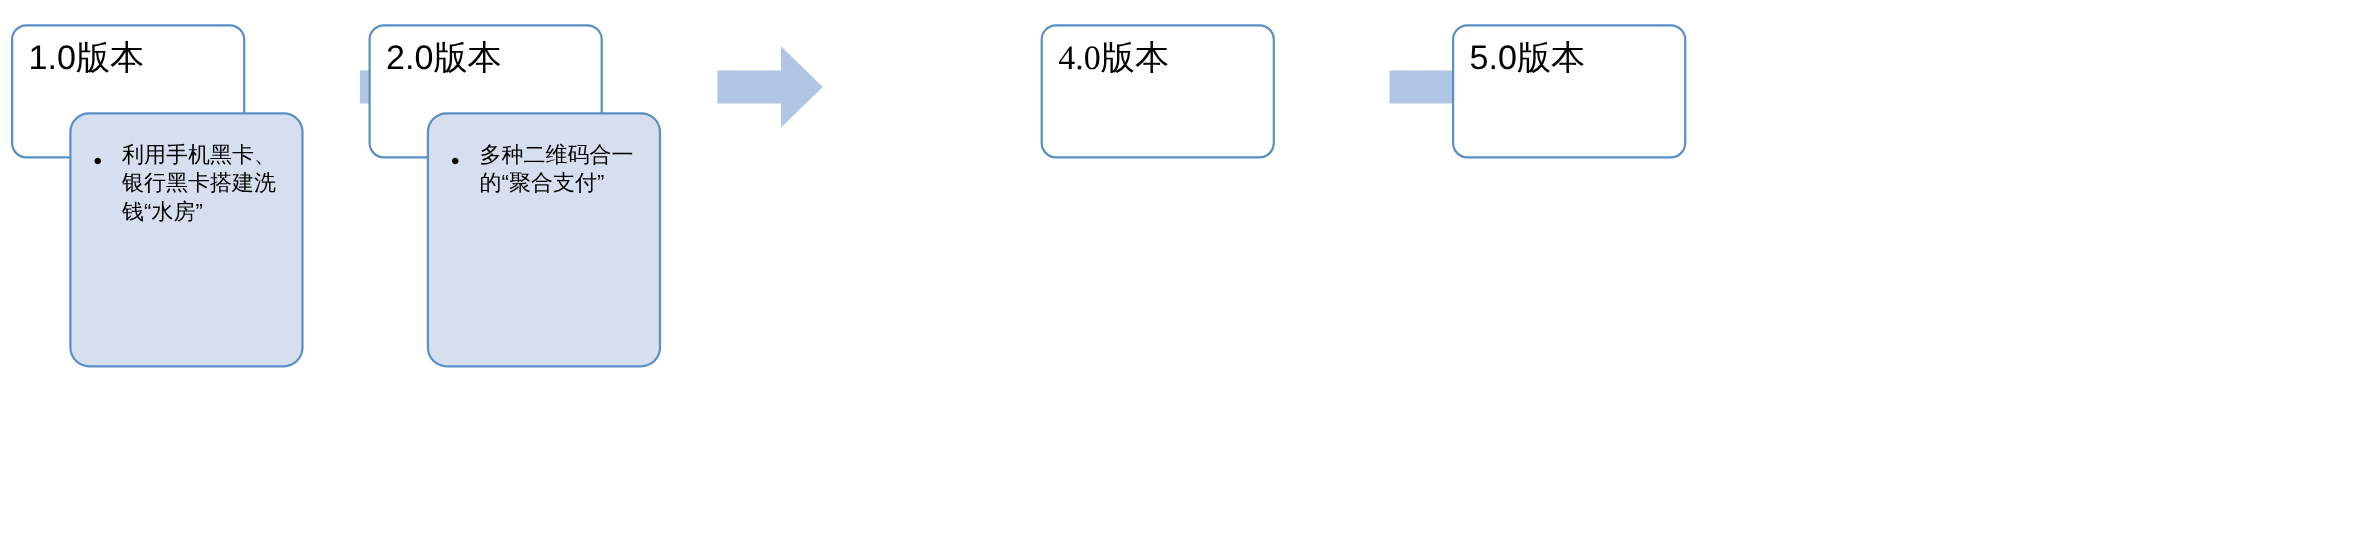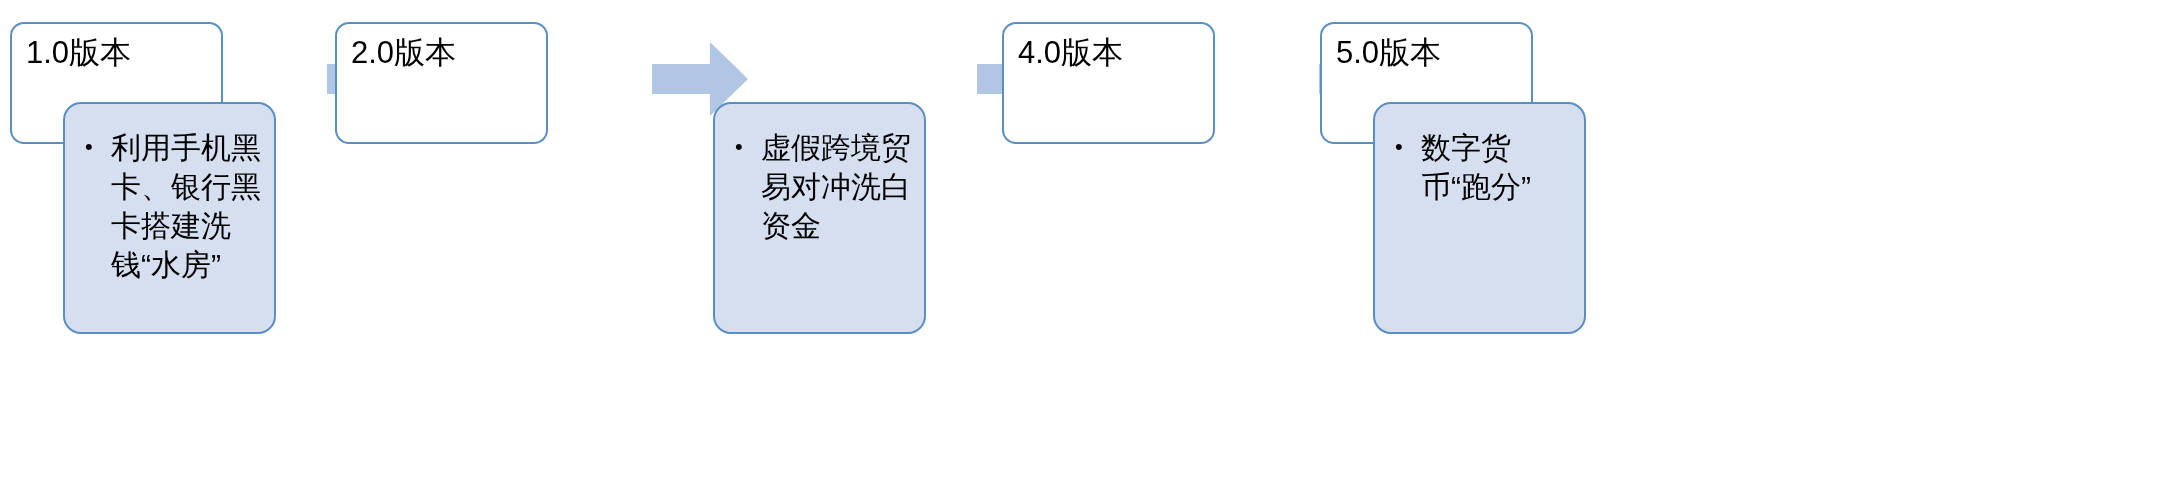--- a/index.html
+++ b/index.html
@@ -70,21 +70,21 @@
     position: absolute;
     left: 0;
     top: 24px;
     right: 0;
     margin: 0;
     padding: 0 10px 0 46px;
     list-style: none;
   }
   .detail-item {
     position: relative;
-    font-size: 30px;
+    font-size: 20px;
     line-height: 1.30;
     color: #000000;
     text-align: left;
     word-break: break-all;
   }
   .detail-item::before {
     content: "\2022";
     position: absolute;
     left: -26px;
     top: -1px;
@@ -126,55 +126,50 @@
       <svg viewBox="0 0 96 74" xmlns="http://www.w3.org/2000/svg" aria-hidden="true">
         <polygon points="0,22 58,22 58,0 96,37 58,74 58,52 0,52" fill="#B0C6E4"></polygon>
       </svg>
     </div>
   </div>
 
   <div class="stage" style="left:325px;text-decoration:underline;">
     <div class="version-box">
       <div class="version-label">2.0版本</div>
     </div>
-    <div class="flow-arrow">
-      <svg viewBox="0 0 96 74" xmlns="http://www.w3.org/2000/svg" aria-hidden="true">
-        <polygon points="0,22 58,22 58,0 96,37 58,74 58,52 0,52" fill="#B0C6E4"></polygon>
-      </svg>
-    </div>
-  </div>
-
-  <div class="stage" style="left:650px;">
     <div class="detail-box">
       <ul class="detail-list">
-        <li class="detail-item">虚假跨境贸易对冲洗白资金</li>
+        <li class="detail-item">多种二维码合一的“聚合支付”</li>
       </ul>
     </div>
     <div class="flow-arrow">
       <svg viewBox="0 0 96 74" xmlns="http://www.w3.org/2000/svg" aria-hidden="true">
         <polygon points="0,22 58,22 58,0 96,37 58,74 58,52 0,52" fill="#B0C6E4"></polygon>
       </svg>
     </div>
   </div>
 
-  <div class="stage" style="left:992px;">
+  <div class="stage" style="left:650px;">
+    <div class="flow-arrow">
+      <svg viewBox="0 0 96 74" xmlns="http://www.w3.org/2000/svg" aria-hidden="true">
+        <polygon points="0,22 58,22 58,0 96,37 58,74 58,52 0,52" fill="#B0C6E4"></polygon>
+      </svg>
+    </div>
+  </div>
+
+  <div class="stage" style="left:936px;font-family:Liberation Serif, serif;">
     <div class="version-box">
       <div class="version-label">4.0版本</div>
     </div>
     <div class="flow-arrow">
       <svg viewBox="0 0 96 74" xmlns="http://www.w3.org/2000/svg" aria-hidden="true">
         <polygon points="0,22 58,22 58,0 96,37 58,74 58,52 0,52" fill="#B0C6E4"></polygon>
       </svg>
     </div>
   </div>
 
   <div class="stage" style="left:1310px;text-decoration:underline;">
     <div class="version-box">
       <div class="version-label">5.0版本</div>
     </div>
-    <div class="detail-box">
-      <ul class="detail-list">
-        <li class="detail-item">数字货币“跑分”</li>
-      </ul>
-    </div>
   </div>
 
 </div>
 
 </body></html>

